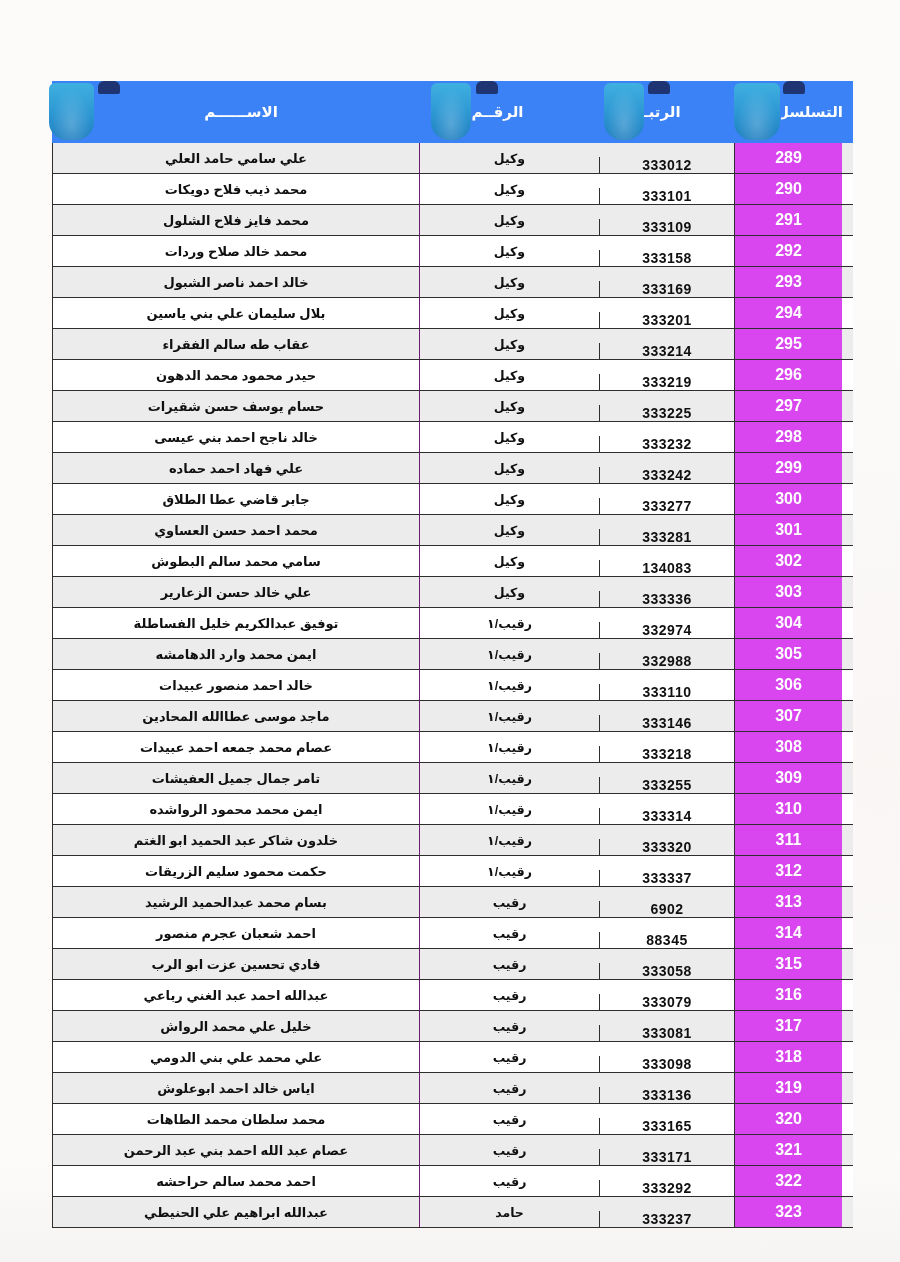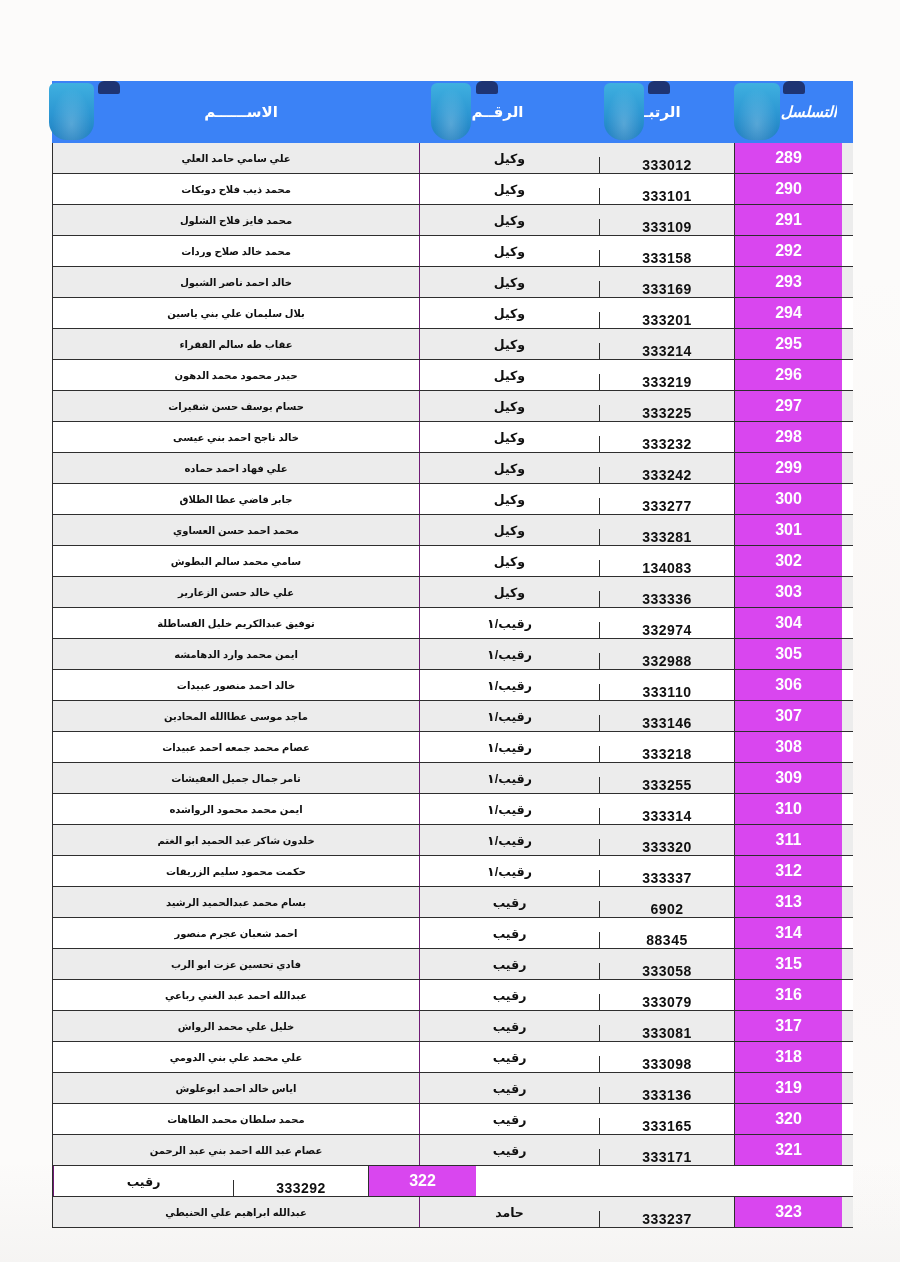--- a/index.html
+++ b/index.html
@@ -21,24 +21,24 @@
   .hcell{
     display:flex;align-items:center;justify-content:center;
     color:#ffffff;font-weight:bold;font-size:15px;direction:rtl;
     box-sizing:border-box;white-space:nowrap;
   }
   .h-name{width:378px;}
   .h-rank{width:180px;}
   .h-num{width:135px;}
   .h-seq-wrap{width:108px;position:relative;}
   .h-seq{
-    position:absolute;right:16px;top:0;height:100%;width:62px;
+    position:absolute;right:10px;top:0;height:100%;width:62px;
     overflow:hidden;direction:rtl;white-space:nowrap;
     display:flex;align-items:center;justify-content:flex-start;
-    color:#fff;font-weight:bold;font-size:15px;font-style:italic;
+    color:#fff;font-weight:bold;font-size:15px;
   }
 
   
   .capsule{
     position:absolute;top:2px;height:57px;z-index:3;
     border-radius:6px 6px 18px 18px;
     background:
       radial-gradient(ellipse at 50% 72%, rgba(255,255,255,0.22), transparent 62%),
       linear-gradient(180deg,#3fb0e0 0%,#2c96d2 55%,#1f7fc0 100%);
   }
@@ -59,21 +59,21 @@
   .tbody{display:flex;flex-direction:column;height:850px;}
   .row{
     flex:1;display:flex;box-sizing:border-box;background:#ffffff;
     border-bottom:1px solid #2e2e2e;border-left:1px solid #2e2e2e;
   }
   .row:nth-child(odd){background:#ececec;}
   .cell{
     box-sizing:border-box;display:flex;align-items:center;justify-content:center;
     font-weight:bold;color:#101010;direction:rtl;white-space:nowrap;overflow:hidden;
   }
-  .c-name{width:366px;font-size:10px;}
+  .c-name{width:366px;font-size:13px;}
   .c-rank{width:180px;font-size:12.5px;border-left:1px solid #701a75;}
   .c-num{width:135px;font-size:14px;letter-spacing:0.5px;border-left:1px solid #2e2e2e;direction:ltr;margin-top:14px;}
   .c-seq{
     width:108px;font-size:16px;color:#ffffff;background:#d946ef;
     border-left:1px solid #2e2e2e;direction:ltr;
   }
 </style>
 </head>
 <body>
 
@@ -325,20 +325,21 @@
   </div>
 
   <div class="row">
     <div class="cell c-name">عصام عبد الله احمد بني عبد الرحمن</div>
     <div class="cell c-rank">رقيب</div>
     <div class="cell c-num">333171</div>
     <div class="cell c-seq">321</div>
   </div>
 
   <div class="row">
+    <div class="cell c-name">احمد محمد سالم حراحشه</div>
     <div class="cell c-rank">رقيب</div>
     <div class="cell c-num">333292</div>
     <div class="cell c-seq">322</div>
   </div>
 
   <div class="row">
     <div class="cell c-name">عبدالله ابراهيم علي الحنيطي</div>
     <div class="cell c-rank">حامد</div>
     <div class="cell c-num">333237</div>
     <div class="cell c-seq">323</div>

